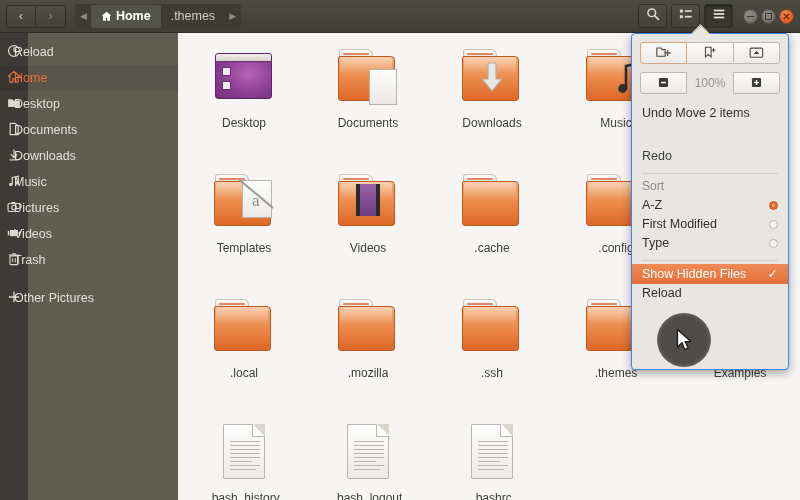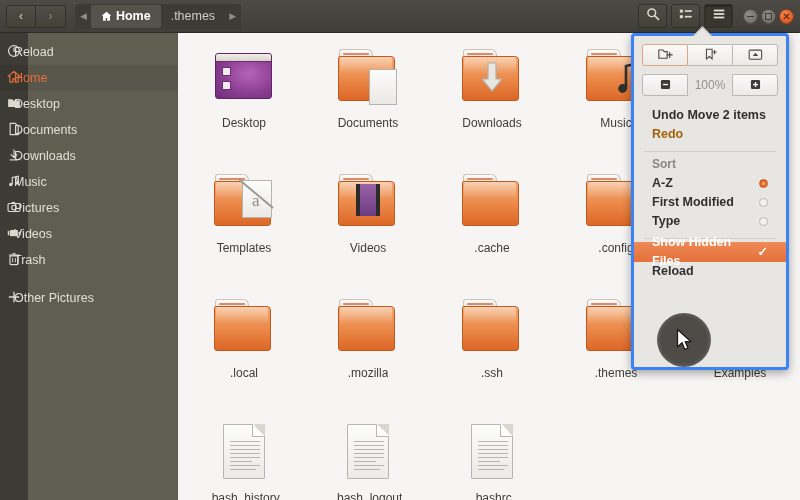--- a/index.html
+++ b/index.html
@@ -118,40 +118,40 @@
           background: linear-gradient(180deg,#9a62a8,#6d3c80); border-left:4px solid #2b2b2b; border-right:4px solid #2b2b2b;}
   .tmpl { position:absolute; right:4px; top:8px; width:30px; height:38px;
           background:linear-gradient(180deg,#fcfcfc,#eceae6); border:1px solid #b6b3ab; }
   .tmpl .a { position:absolute; left:9px; top:10px; font-size:17px; color:#8d8a84; font-family:"Liberation Serif",serif; }
   .tmpl .slash { position:absolute; left:-3px; top:-2px; width:44px; height:1.5px; background:#9b9892; transform:rotate(40deg); transform-origin:left top;}
   .symlink { position:absolute; right:6px; bottom:6px; width:22px; height:20px; }
 
   
   .menu {
     position: absolute; top: 33px; left: 631px; width: 158px; height: 337px;
-    background: #e8e6e3; border: 3px solid #3b82f6; border-radius: 4px;
+    background: #e8e6e3; border: 1px solid #3b82f6; border-radius: 4px;
     box-shadow: 0 3px 10px rgba(0,0,0,.35); z-index: 20;
   }
   .menu:before { content:''; position:absolute; top:-7px; left:62px; width:12px; height:12px;
                  background:#e8e6e3; border-left:1px solid #bdb9b4; border-top:1px solid #bdb9b4;
                  transform: rotate(45deg); }
   .m-row { display:flex; margin: 8px 8px 0 8px; }
   .m-seg {
     flex:1; height:22px; border:1px solid #bcb8b2; background: linear-gradient(180deg,#fbfaf9,#eceae7);
     display:flex; align-items:center; justify-content:center; font-size:11px; color:#4a4845;
   }
   .m-seg.l { border-radius:3px 0 0 3px; }
   .m-seg.r { border-radius:0 3px 3px 0; }
   .m-seg.mid { border-left:none; border-right:none; }
   .m-seg.hl { border-color:#d9a883; }
   .m-seg.flat { background:#e8e6e3; border-color:transparent; color:#96938e; font-size:12px; }
   .m-items { padding: 10px 0 0 0; }
-  .m-item { height: 19px; line-height: 19px; padding: 0 18px; font-size: 12.5px; color: #32302e;
-            display:flex; align-items:center;font-weight:bold; }
-  .m-item.dim { color: #a16207; }
+  .m-item { height: 19px; line-height: 19px; padding: 0 10px; font-size: 12.5px; color: #32302e;
+            display:flex; align-items:center; }
+  .m-item.dim { color: #404040; margin-top: 24px; }
   .m-item.head { color: #8b8882; font-size:12px; }
   .m-item.sel { background: linear-gradient(180deg,#ef8a56,#e4703a); color:#ffffff; height:20px; }
   .m-item .sp { margin-left:auto; }
   .radio { width:9px;height:9px;border-radius:50%;border:1px solid #bbb7b1;background:#f5f4f2; margin-left:auto;}
   .radio.on { background: radial-gradient(circle,#f0a070 0 35%, #e06a2a 36% 100%); border-color:#c8591d;}
   .m-sep { height:1px; background:#d3cfca; margin: 7px 10px 3px 10px; }
 
   
   .ripple { position:absolute; left:657px; top:313px; width:54px; height:54px; border-radius:50%;
             background: radial-gradient(circle, rgba(45,42,38,.82) 0 60%, rgba(45,42,38,.45) 100%); z-index: 30; }

